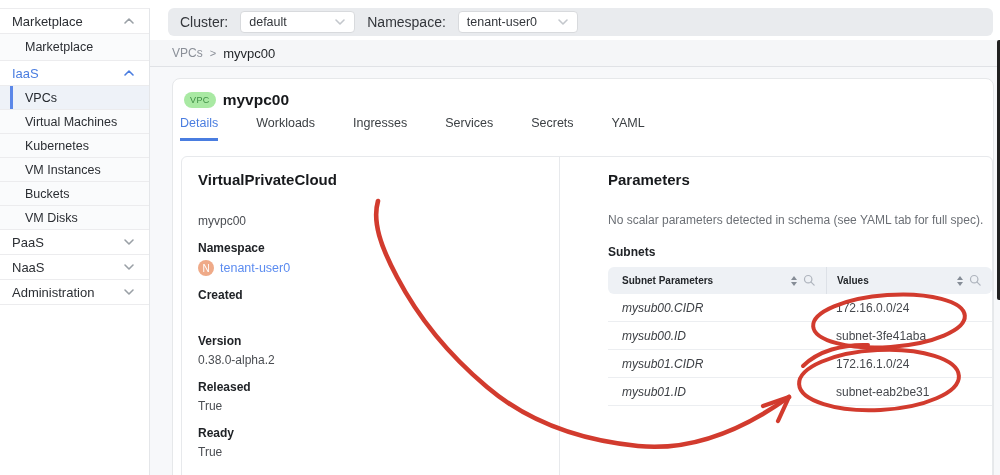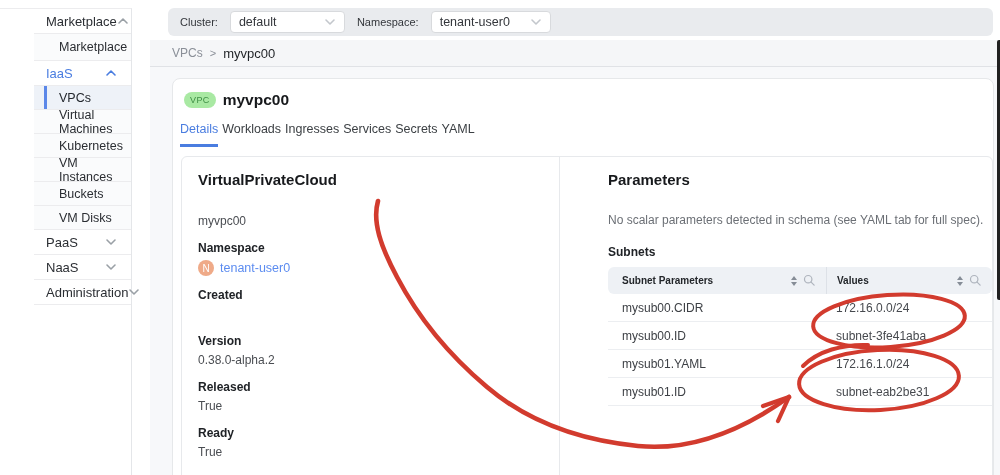--- a/index.html
+++ b/index.html
@@ -1,39 +1,39 @@
 <!DOCTYPE html>
 <html><head>
 <meta charset="utf-8">
 <style>
   * { margin:0; padding:0; box-sizing:border-box; }
   html,body { width:1000px; height:475px; overflow:hidden; background:#fff;
               font-family:"Liberation Sans","DejaVu Sans",sans-serif; }
   .page { position:relative; width:1000px; height:475px; background:#fff; }
 
   
-  .sidebar { position:absolute; left:0; top:8px; bottom:0; width:132px;
-             background:#fff; border-top:1px solid #ececee; border-right:1px solid #e4e6e9;padding-left:34px; }
+  .sidebar { position:absolute; left:0; top:8px; bottom:0; width:150px;
+             background:#fff; border-top:1px solid #ececee; border-right:1px solid #e4e6e9; }
   .side-row { position:relative; display:flex; align-items:center; justify-content:space-between;
               border-bottom:1px solid #ececee; padding:0 14px 0 12px; font-size:12.5px; color:#2b2e33; }
   .side-row.header { height:25px; background:#fff; font-size:13px; }
   .side-row.sub { height:24px; background:#fafbfc; padding-left:25px; }
   .side-row.sub.tall { height:27px; }
   .side-row.header.active-section { color:#4a7de0; }
   .side-row.sub.selected { background:#eef2f8; color:#24282e; }
   .side-row.sub.selected::before { content:""; position:absolute; left:10px; top:0; bottom:0;
               width:3px; background:#5b87e8; }
   .chev { width:12px; height:8px; flex:none; }
   .chev polyline { fill:none; stroke:#9aa0a6; stroke-width:1.6; stroke-linecap:round; stroke-linejoin:round; }
   .chev.blue polyline { stroke:#4a7de0; }
 
   
   .topbar { position:absolute; left:168px; top:8px; width:825px; height:28px; background:#e9ebee;
             border-radius:6px; display:flex; align-items:center; padding-left:12px; gap:12px; }
-  .tb-label { font-size:11px; color:#33363b; }
+  .tb-label { font-size:14px; color:#33363b; }
   .select { height:22px; background:#fff; border:1px solid #d8dadd; border-radius:4px;
             display:flex; align-items:center; justify-content:space-between; padding:0 8px;
             font-size:12.5px; color:#33363b; }
   .select.cluster { width:115px; }
   .select.namespace { width:120px; }
   .select .chev polyline { stroke:#c3c7cc; }
 
   
   .breadcrumb { position:absolute; left:150px; right:0; top:40px; height:27px; background:#f5f6f8;
                 border-bottom:1px solid #e0e2e6; display:flex; align-items:center; gap:7px; padding-left:22px; }
@@ -44,21 +44,21 @@
   
   .main { position:absolute; left:150px; right:0; top:67px; bottom:0; background:#f7f8fa; }
   .card { position:absolute; left:22px; top:11px; width:822px; height:407px; background:#fff;
           border:1px solid #e6e8ea; border-radius:8px; }
   .title-row { display:flex; align-items:center; gap:7px; padding:12px 0 0 11px; }
   .vpc-badge { display:inline-flex; align-items:center; justify-content:center; height:16px;
                padding:0 6px; border-radius:9px; background:#a9e9a3; color:#3f8f46;
                font-size:9px; font-weight:400; letter-spacing:.4px; }
   .page-title { font-size:15.5px; font-weight:700; color:#17191c; }
 
-  .tabs { display:flex; gap:4px; padding-left:7px; margin-top:13px; }
+  .tabs { display:flex; gap:38px; padding-left:7px; margin-top:7px; }
   .tab { font-size:12.5px; color:#3c4044; padding-bottom:8px; cursor:pointer; }
   .tab.active { color:#4a7de0; border-bottom:3px solid #4a7de0; }
 
   .panel { position:absolute; left:8px; top:77px; width:812px; height:340px;
            border:1px solid #e7e9ec; border-radius:6px; display:flex; background:#fff; }
   .left-col { width:380px; border-right:1px solid #e7e9ec; padding:14px 16px 0 16px; }
   .right-col { flex:1; padding:14px 0 0 48px; }
   .sec-heading { font-size:15px; font-weight:700; color:#17191c; }
 
   .fg { margin-top:12px; }
@@ -83,21 +83,21 @@
   .sort-icon { display:flex; flex-direction:column; gap:2px; cursor:pointer; }
   .tri-up { width:0; height:0; border-left:3.5px solid transparent; border-right:3.5px solid transparent;
             border-bottom:4px solid #858c96; }
   .tri-down { width:0; height:0; border-left:3.5px solid transparent; border-right:3.5px solid transparent;
             border-top:4px solid #858c96; }
   .search-icon { width:13px; height:13px; cursor:pointer; }
   .search-icon circle { fill:none; stroke:#aeb4bd; stroke-width:1.3; }
   .search-icon line { stroke:#aeb4bd; stroke-width:1.3; stroke-linecap:round; }
   .trow { display:flex; height:28px; border-bottom:1px solid #eceef1; align-items:center; }
   .td { font-size:12px; color:#3d4045; }
-  .td.c1 { width:218px; padding-left:14px; }
+  .td.c1 { width:218px; padding-left:14px;font-style:italic; }
   .td.c2 { width:166px; padding-left:10px; color:#46494e; }
 
   
   .right-edge { position:absolute; right:0; top:40px; width:3px; height:260px; background:#202020;
                 border-radius:2px 0 0 2px; }
   .annotation { position:absolute; left:0; top:0; pointer-events:none; }
   .annotation path, .annotation ellipse { fill:none; stroke:#d23b2e; stroke-linecap:round; stroke-linejoin:round; }
 </style>
 </head>
 <body>
@@ -271,21 +271,21 @@
             </div>
             <div class="trow">
               <div class="td c1">mysub00.CIDR</div>
               <div class="td c2">172.16.0.0/24</div>
             </div>
             <div class="trow">
               <div class="td c1">mysub00.ID</div>
               <div class="td c2">subnet-3fe41aba</div>
             </div>
             <div class="trow">
-              <div class="td c1">mysub01.YAML</div>
+              <div class="td c1">mysub01.CIDR</div>
               <div class="td c2">172.16.1.0/24</div>
             </div>
             <div class="trow">
               <div class="td c1">mysub01.ID</div>
               <div class="td c2">subnet-eab2be31</div>
             </div>
           </div>
         </section>
       </div>
     </div>

